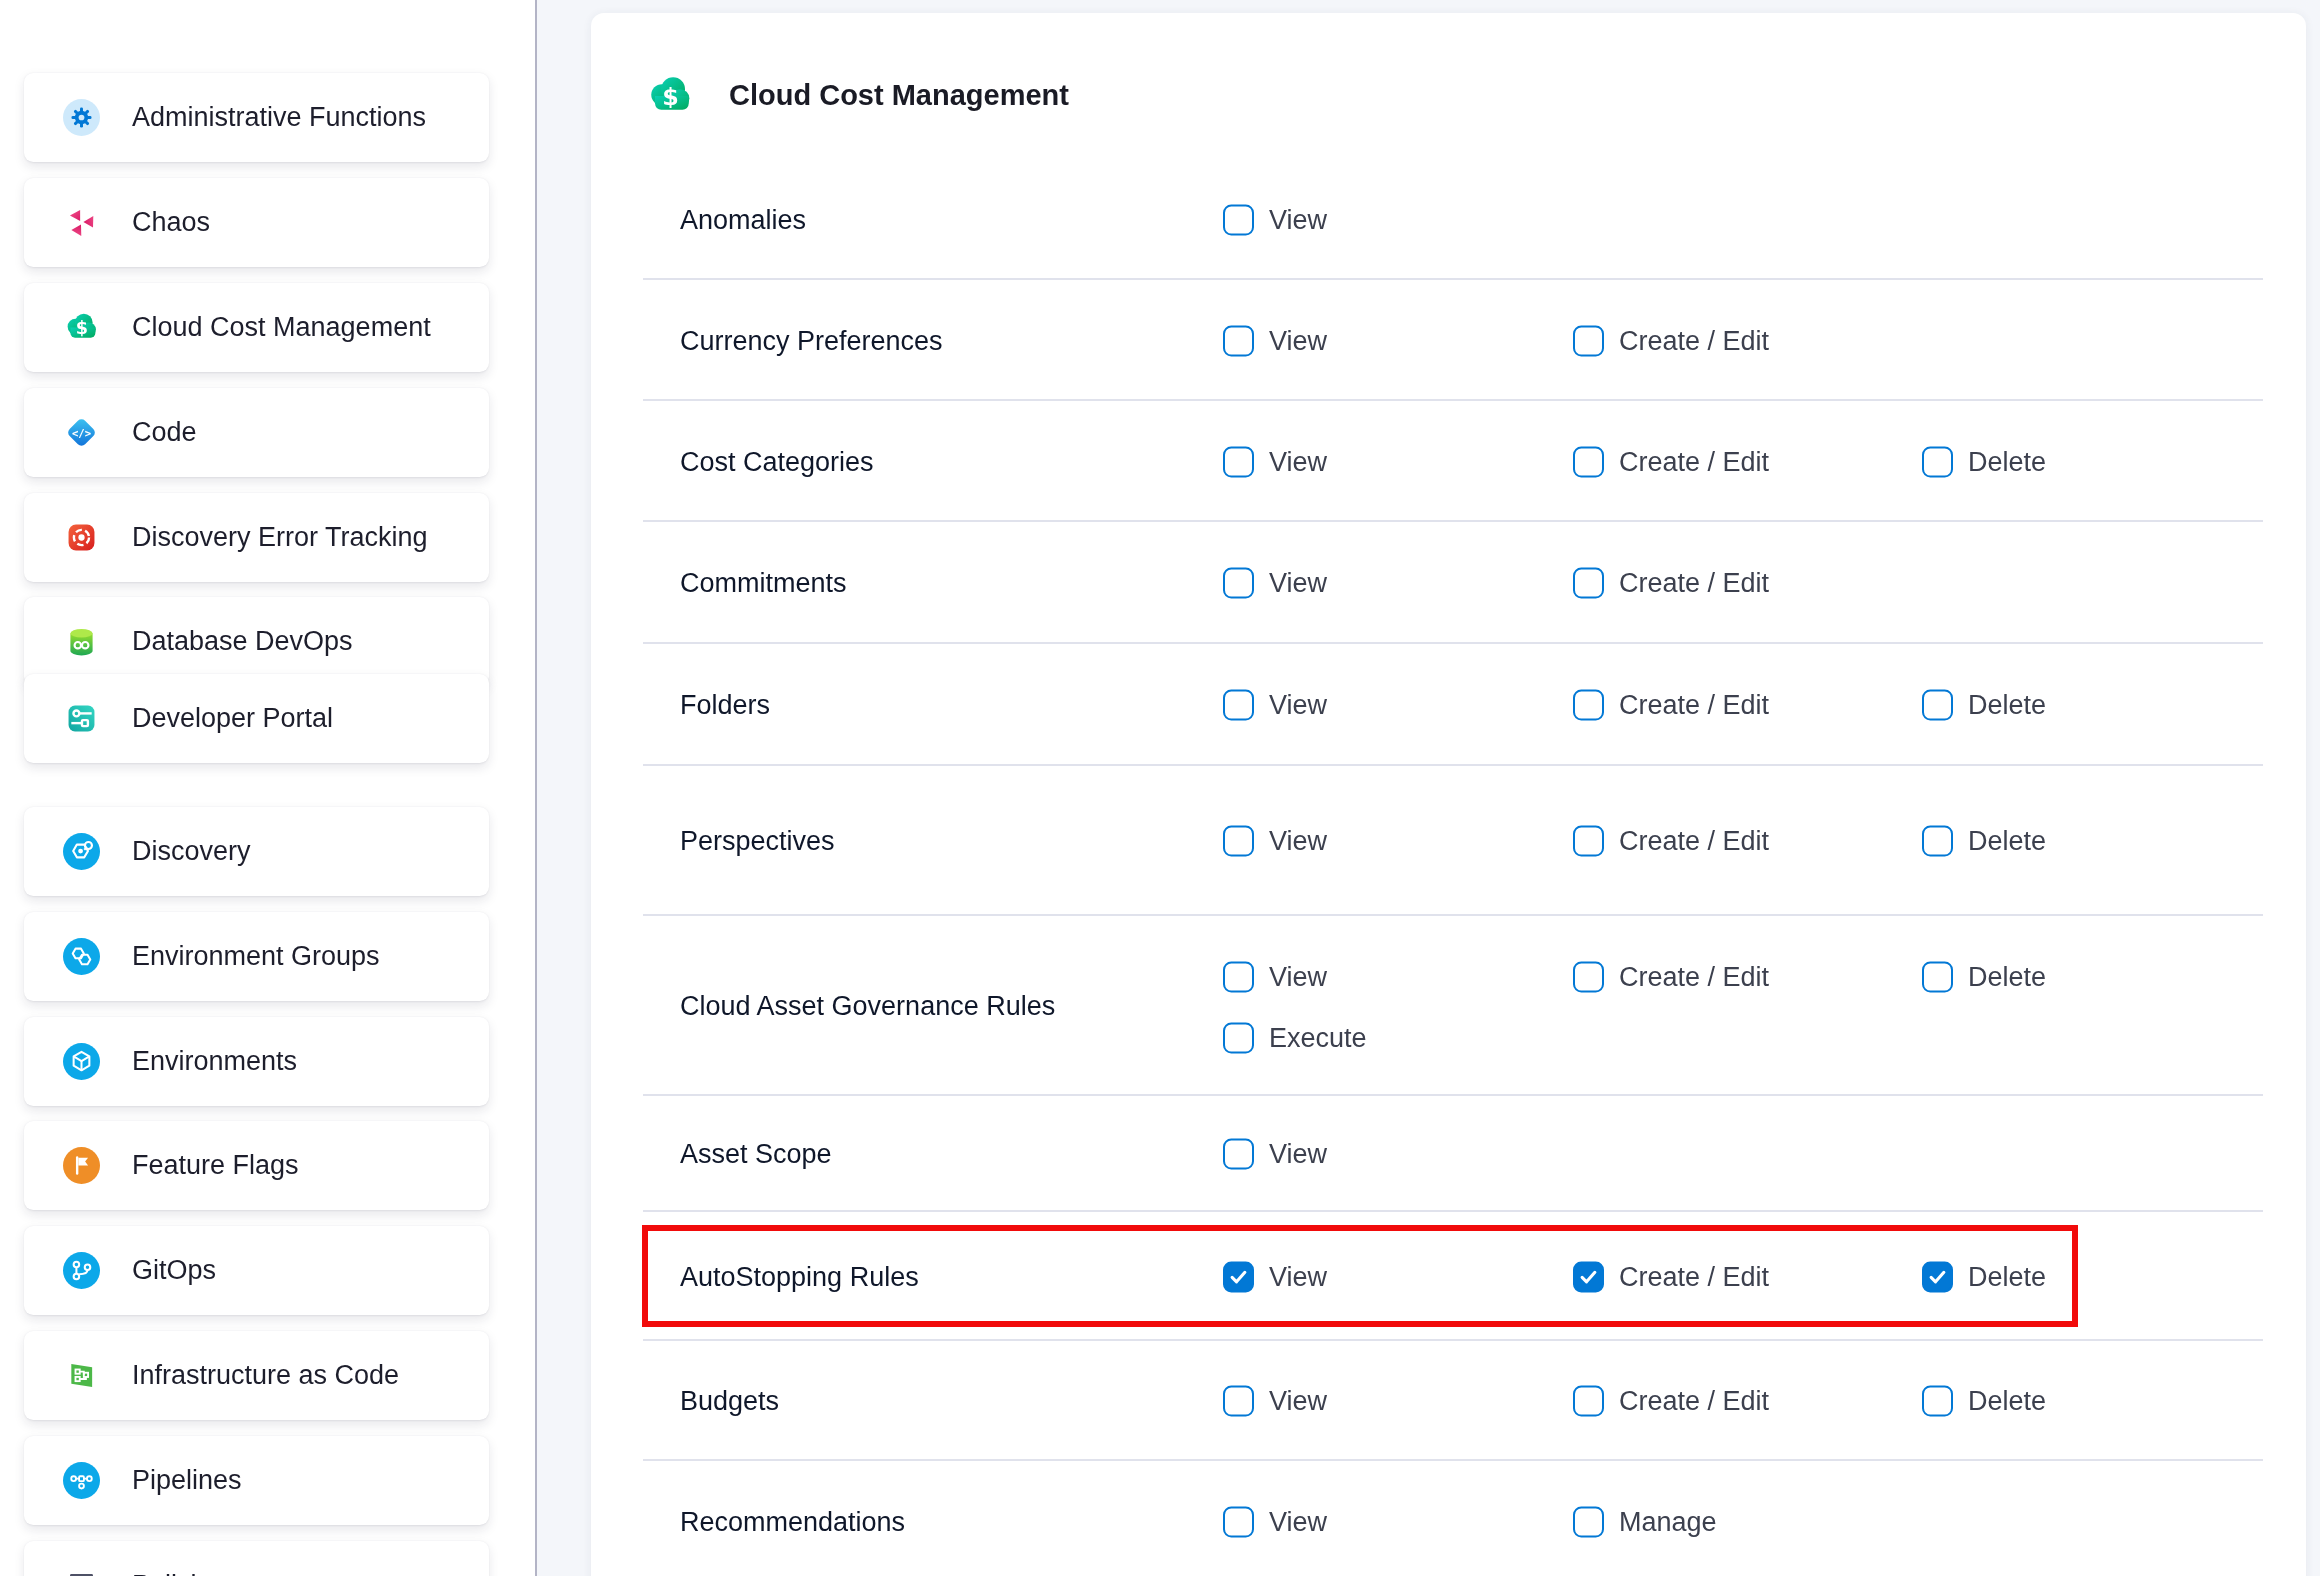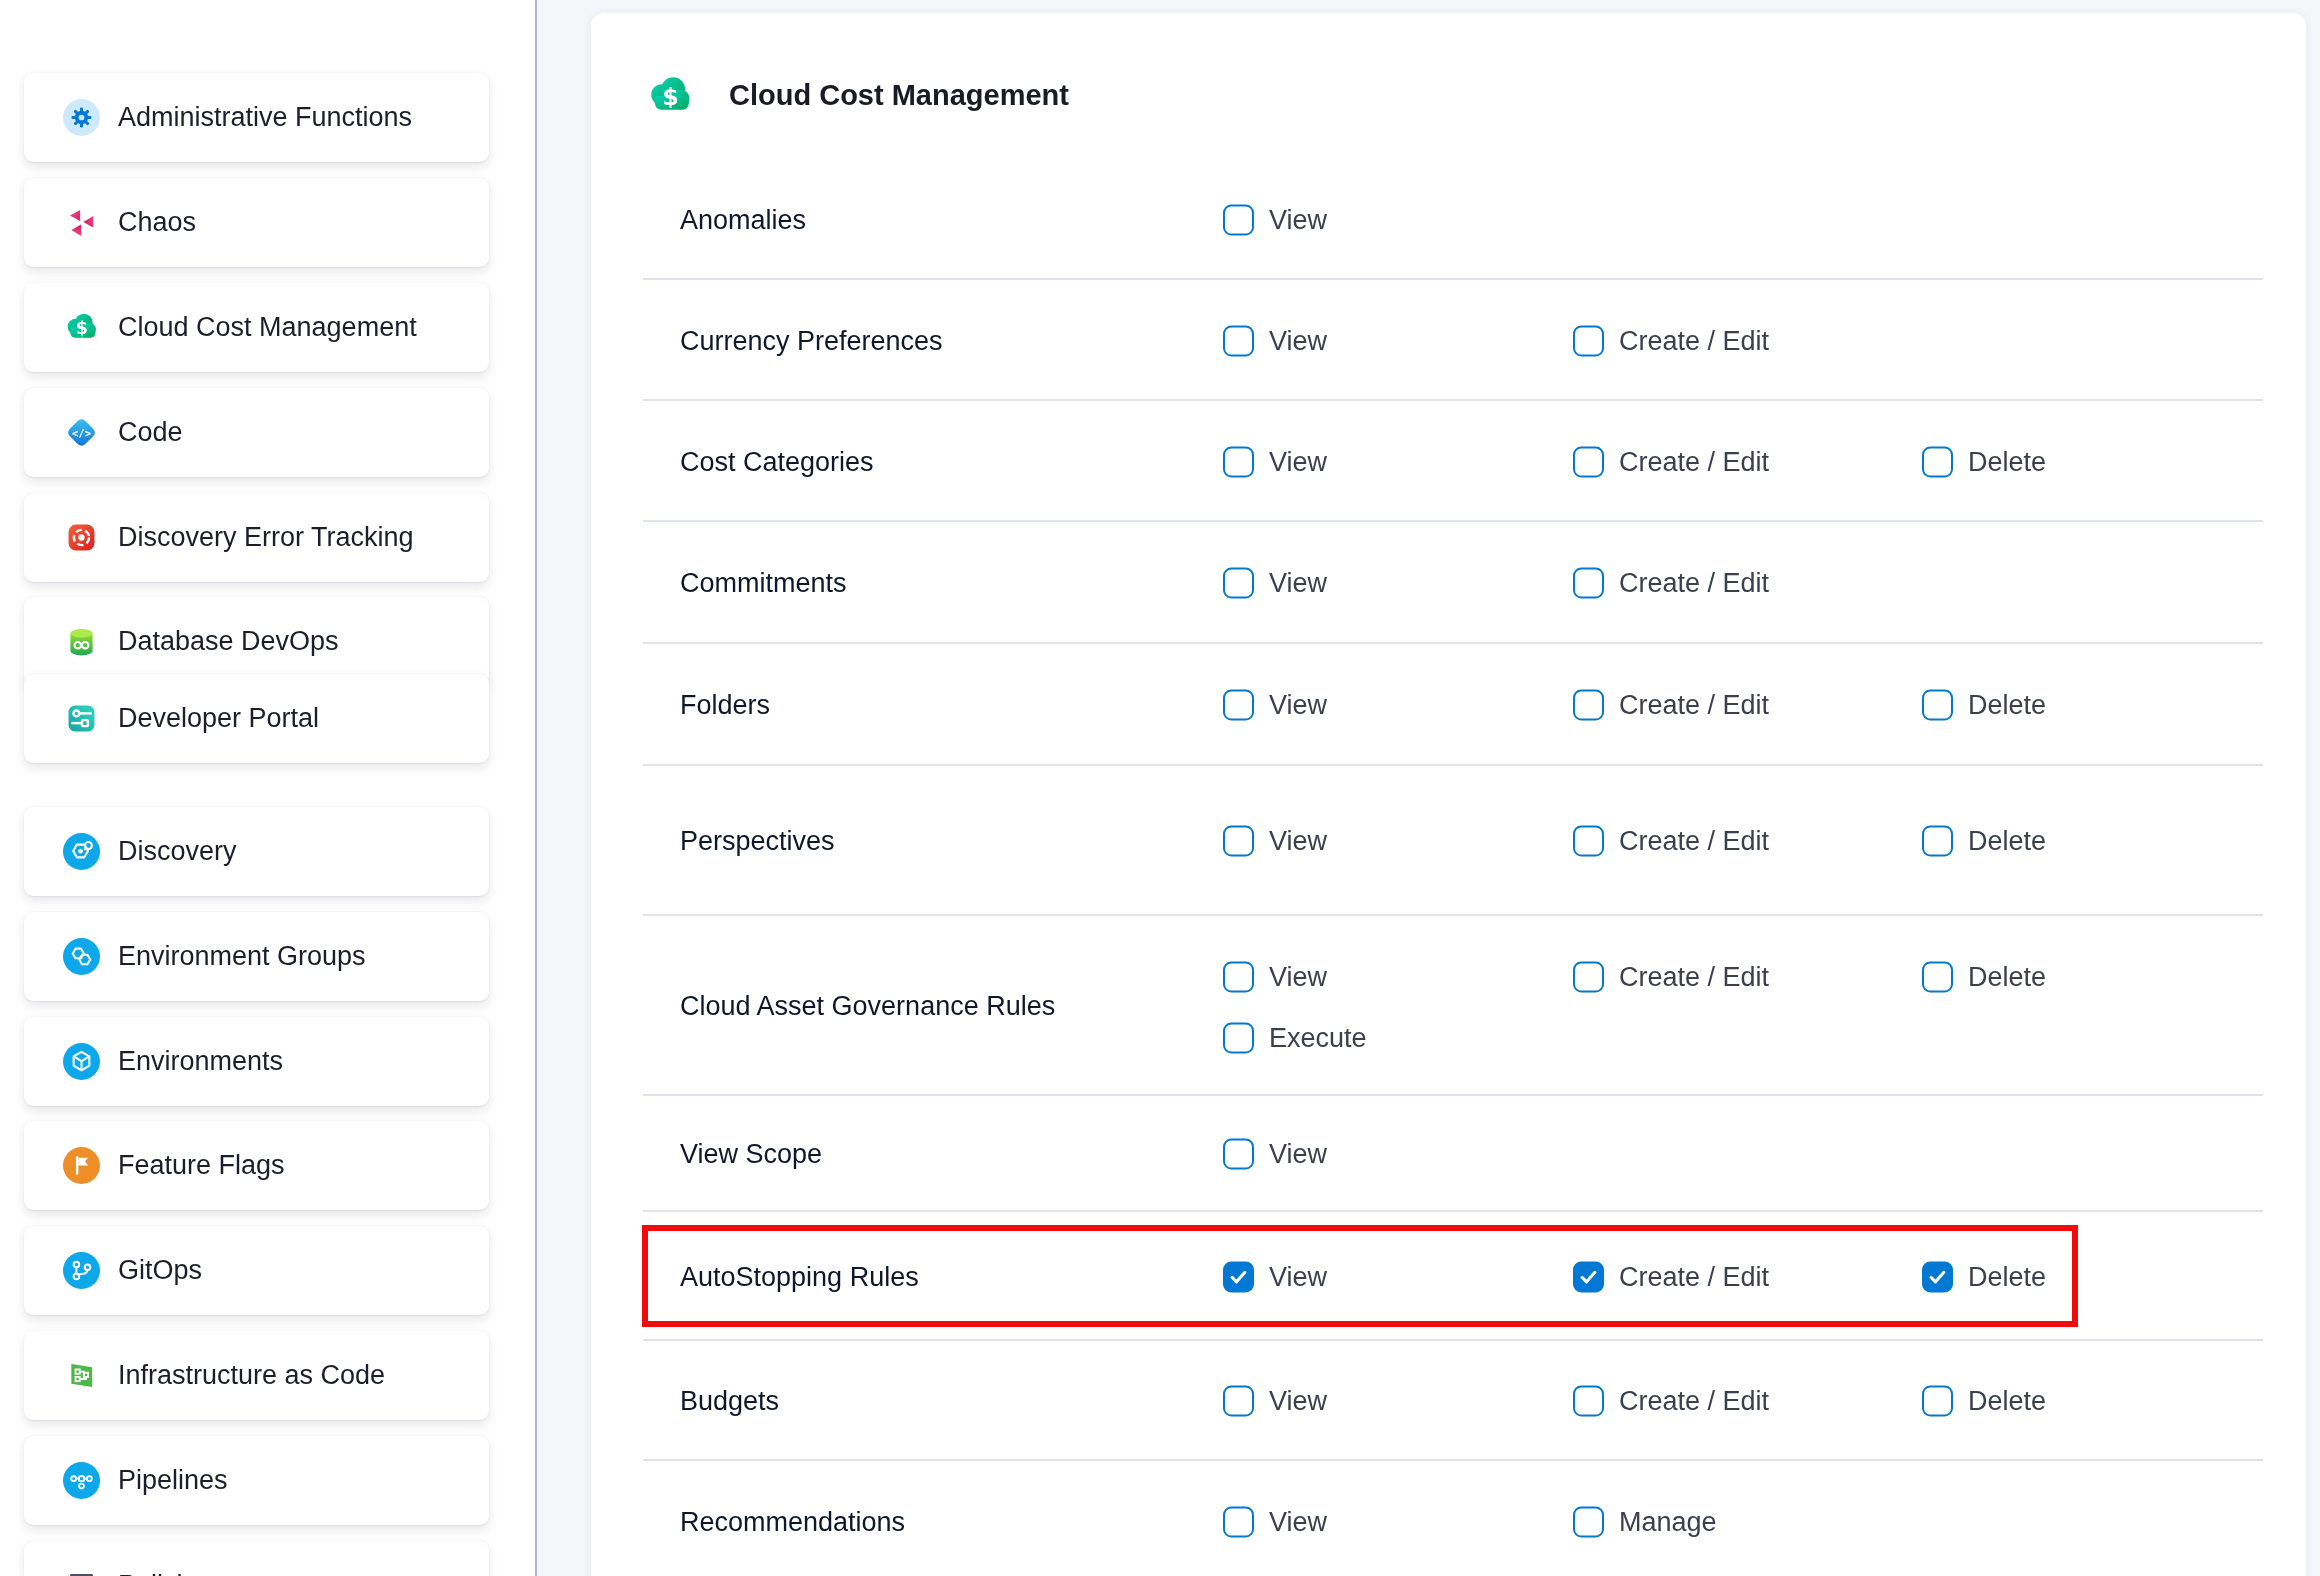--- a/index.html
+++ b/index.html
@@ -12,21 +12,21 @@
   
   .sidebar{position:absolute;left:0;top:0;width:535px;height:1577px;background:#ffffff;}
   .side-card{
     position:absolute;left:24px;width:465px;height:89px;box-sizing:border-box;
     background:#ffffff;border-radius:9.3px;
     box-shadow:0 0.9px 1.9px rgba(25,30,60,.07), 0 4.6px 11px rgba(25,30,60,.10);
     display:flex;align-items:center;padding-left:39px;cursor:pointer;
   }
   .side-icon{width:37px;height:37px;flex:0 0 37px;}
   .side-icon svg{width:37px;height:37px;display:block;}
-  .side-label{margin-left:18px;font-size:27px;font-weight:500;color:#1d1e2c;white-space:nowrap;}
+  .side-label{margin-left:32px;font-size:27px;font-weight:500;color:#1d1e2c;white-space:nowrap;}
   .vdivider{position:absolute;left:535px;top:0;width:1.9px;height:1577px;background:#b3b4c6;}
   
   .main-bg{position:absolute;left:537px;top:0;width:1784px;height:1577px;background:#f4f6fa;}
   .main-card{
     position:absolute;left:591px;top:13px;width:1715px;height:1582px;
     background:#ffffff;border-radius:13px;
     box-shadow:0 1.9px 9.3px rgba(40,50,90,.07);
   }
   .panel-header{position:absolute;left:54px;top:52px;height:61px;display:flex;align-items:center;}
   .title-icon svg{width:50px;height:50px;display:block;}
@@ -411,21 +411,21 @@
           <span class="checkbox"></span>
           <span class="perm-label">Delete</span>
         </div>
         <div class="perm" style="left: 632px; top: 122px;">
           <span class="checkbox"></span>
           <span class="perm-label">Execute</span>
         </div>
         <div class="row-divider"></div>
       </div>
       <div class="perm-row" style="height: 116px;">
-        <span class="row-label">View Scope</span>
+        <span class="row-label">Asset Scope</span>
         <div class="perm" style="left: 632px; top: 50%;">
           <span class="checkbox"></span>
           <span class="perm-label">View</span>
         </div>
         <div class="row-divider"></div>
       </div>
       <div class="perm-row" style="height: 129px;">
         <span class="row-label">AutoStopping Rules</span>
         <div class="perm" style="left: 632px; top: 50%;">
           <span class="checkbox checked">

